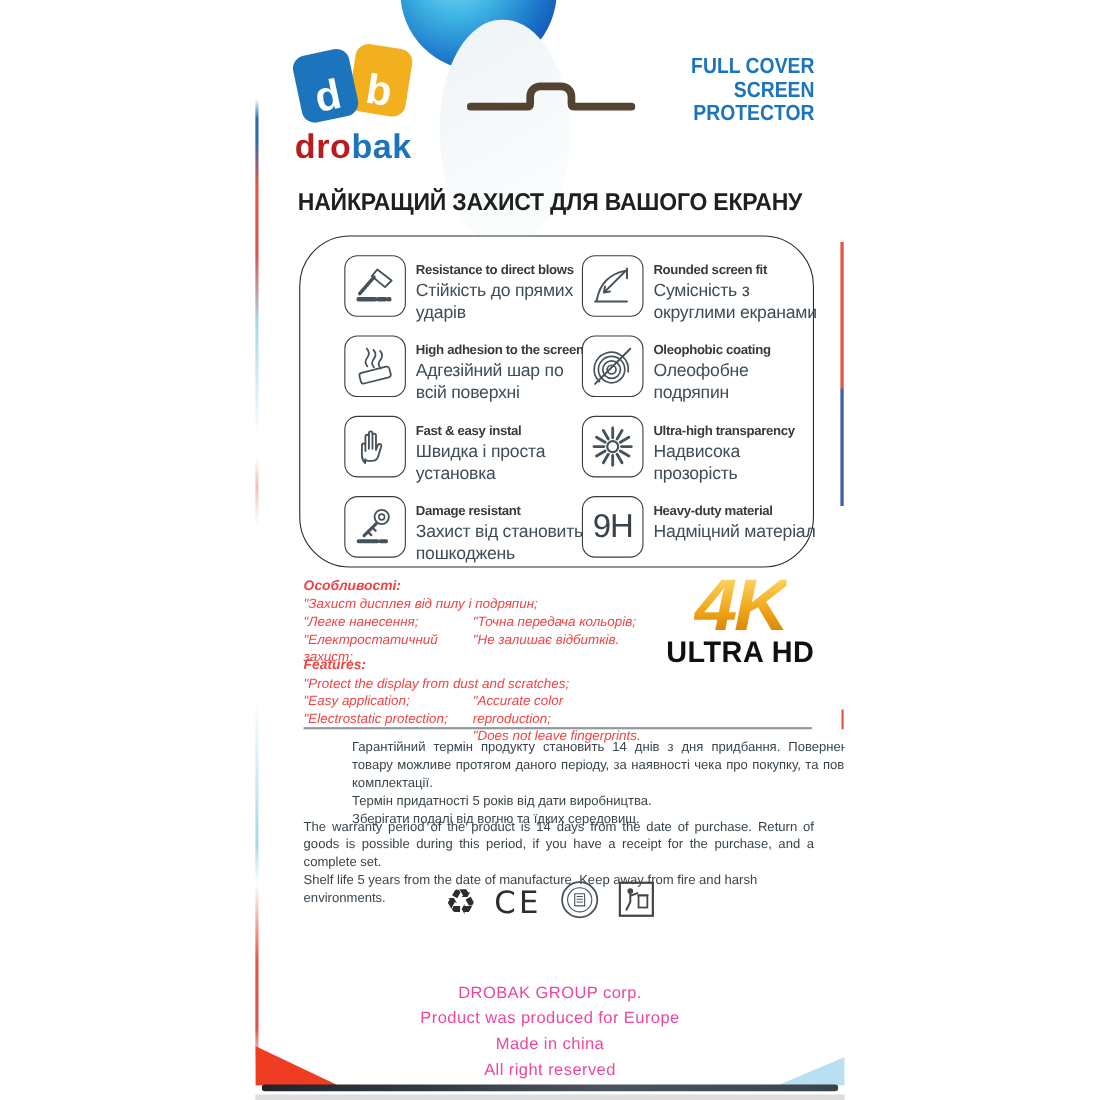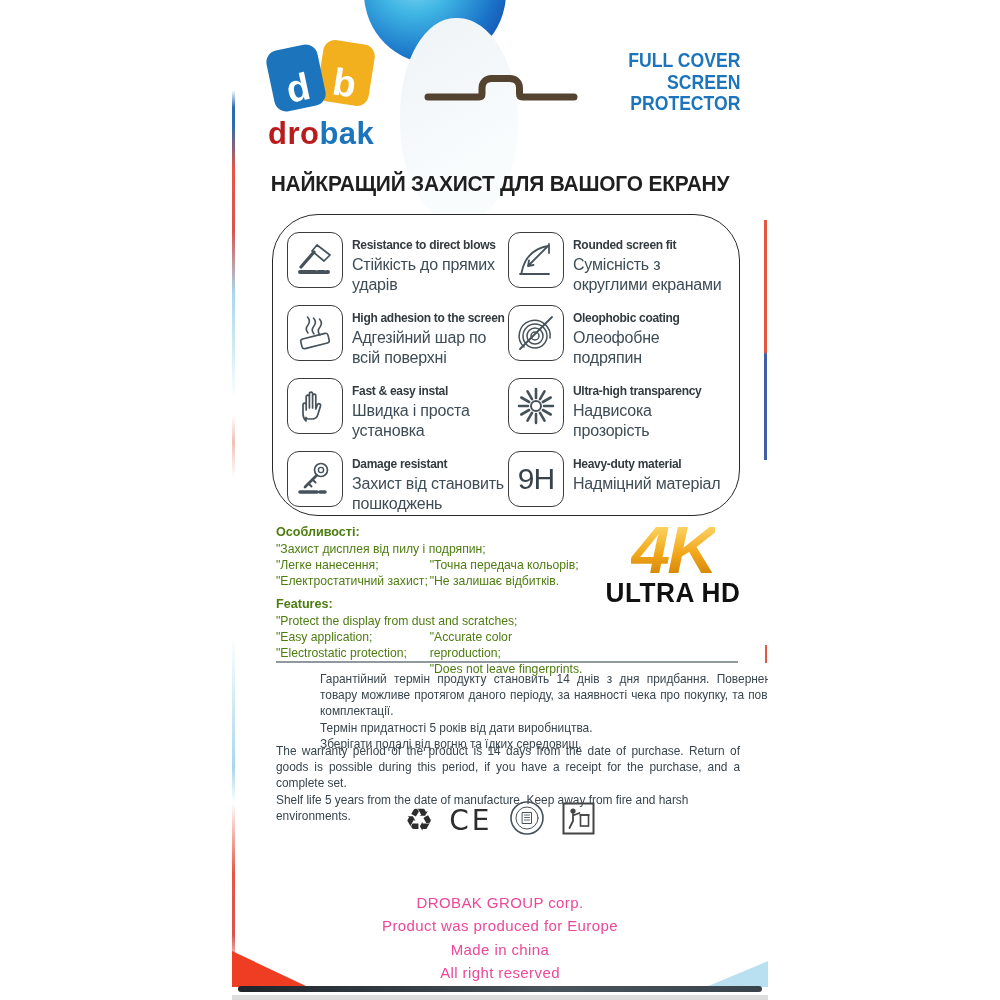--- a/index.html
+++ b/index.html
@@ -27,32 +27,32 @@
   .sq{position:absolute;width:52px;height:62px;border-radius:12px;display:flex;align-items:flex-end;justify-content:center;color:#fff;font-weight:700;font-size:38px;line-height:1.05;}
   .sq-blue{left:0;top:5px;background:#1c75bc;transform:rotate(-12deg);z-index:2;}
   .sq-yellow{left:50px;top:0;background:#f2b01e;transform:rotate(9deg);z-index:1;}
   .wordmark{position:absolute;left:36px;top:116px;font-size:31px;font-weight:700;letter-spacing:.5px;}
   .wordmark .dro{color:#b91c1c;}
   .wordmark .bak{color:#1c75bc;}
   .product-type{position:absolute;right:28px;top:50px;text-align:right;color:#1c75bc;font-weight:700;font-size:20px;line-height:1.08;transform:scaleX(.88);transform-origin:right top;}
   .tagline{position:absolute;top:171px;left:0;right:0;text-align:center;font-size:22px;font-weight:700;color:#1f1f1f;transform:scaleX(.95);letter-spacing:-.2px;white-space:nowrap;}
 
   
-  .features-box{position:absolute;left:40px;top:214px;width:468px;height:302px;border:1.7px solid #2a2a2a;border-radius:46px;box-sizing:border-box;padding:17px 10px 10px 14px;display:flex;background:#fff;}
+  .features-box{position:absolute;left:40px;top:214px;width:468px;height:302px;border:1.7px solid #2a2a2a;border-radius:46px;box-sizing:border-box;padding:17px 10px 10px 24px;display:flex;background:#fff;}
   .fcol{width:50%;display:flex;flex-direction:column;gap:9px;}
   .fitem{display:flex;align-items:flex-start;gap:9px;}
-  .ficon{flex:0 0 auto;width:56px;height:56px;border:1.7px solid #3c3c3c;border-radius:12px;display:flex;align-items:center;justify-content:center;box-sizing:border-box;background:#fff;}
+  .ficon{flex:0 0 auto;width:56px;height:56px;border:1.7px solid #3c3c3c;border-radius:12px;display:flex;align-items:center;justify-content:center;box-sizing:border-box;background:#fff;margin-left:16px;}
   .ftext{padding-top:6px;}
   .fen{font-size:12px;font-weight:700;color:#333b3f;letter-spacing:-.3px;white-space:nowrap;}
   .fuk{font-size:16px;color:#3e4c55;letter-spacing:-.2px;line-height:1.28;margin-top:3px;width:158px;}
   .nineh{font-size:30px;color:#38424a;font-weight:500;letter-spacing:-1px;}
   .icon-svg{stroke:#46525a;fill:none;stroke-linecap:round;stroke-linejoin:round;}
 
   
-  .sec{position:absolute;left:44px;width:310px;font-size:12.2px;color:#4d7c0f;line-height:1.32;}
+  .sec{position:absolute;left:44px;width:310px;font-size:12.2px;color:#ef4444;line-height:1.32;font-style:italic;}
   .sec-uk{top:524px;}
   .sec-en{top:596px;}
   .sec-title{font-weight:700;font-size:12.6px;}
   .two-col{display:flex;}
   .two-col .c1{width:182px;}
   .two-col .c2{width:185px;}
 
   .badge4k{position:absolute;left:352px;top:515px;width:178px;text-align:center;}
   .badge4k .k4{display:inline-block;font-size:70px;font-weight:900;font-style:italic;letter-spacing:-3px;line-height:1;
     background:linear-gradient(180deg,#ffe27a 0%,#f2a71b 55%,#c97a00 100%);-webkit-background-clip:text;background-clip:text;color:transparent;transform:scaleY(.95);}

